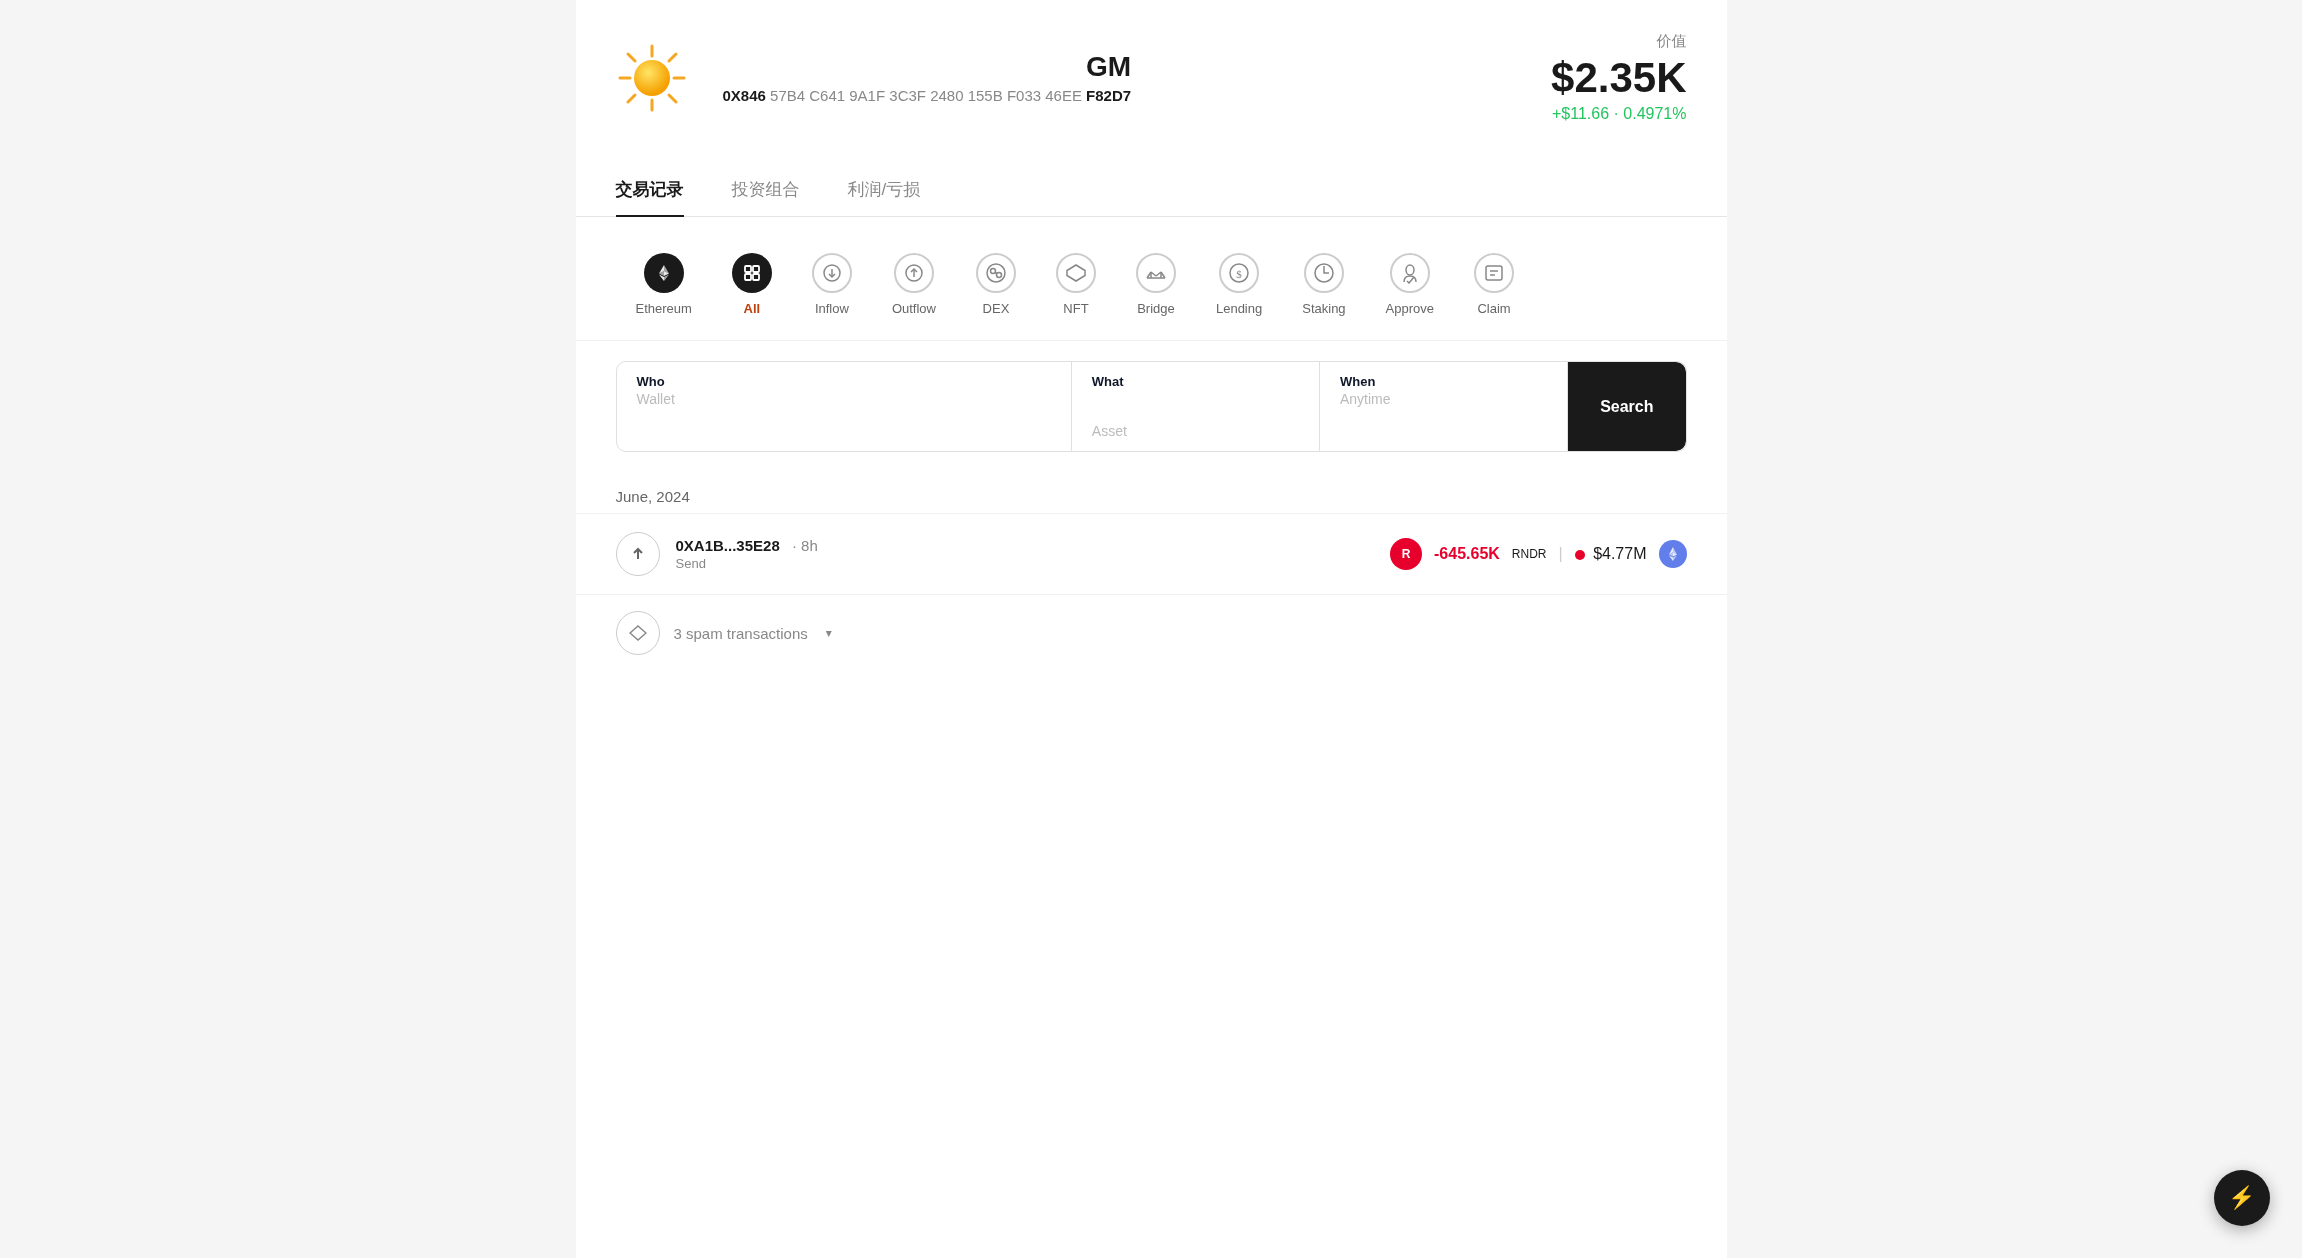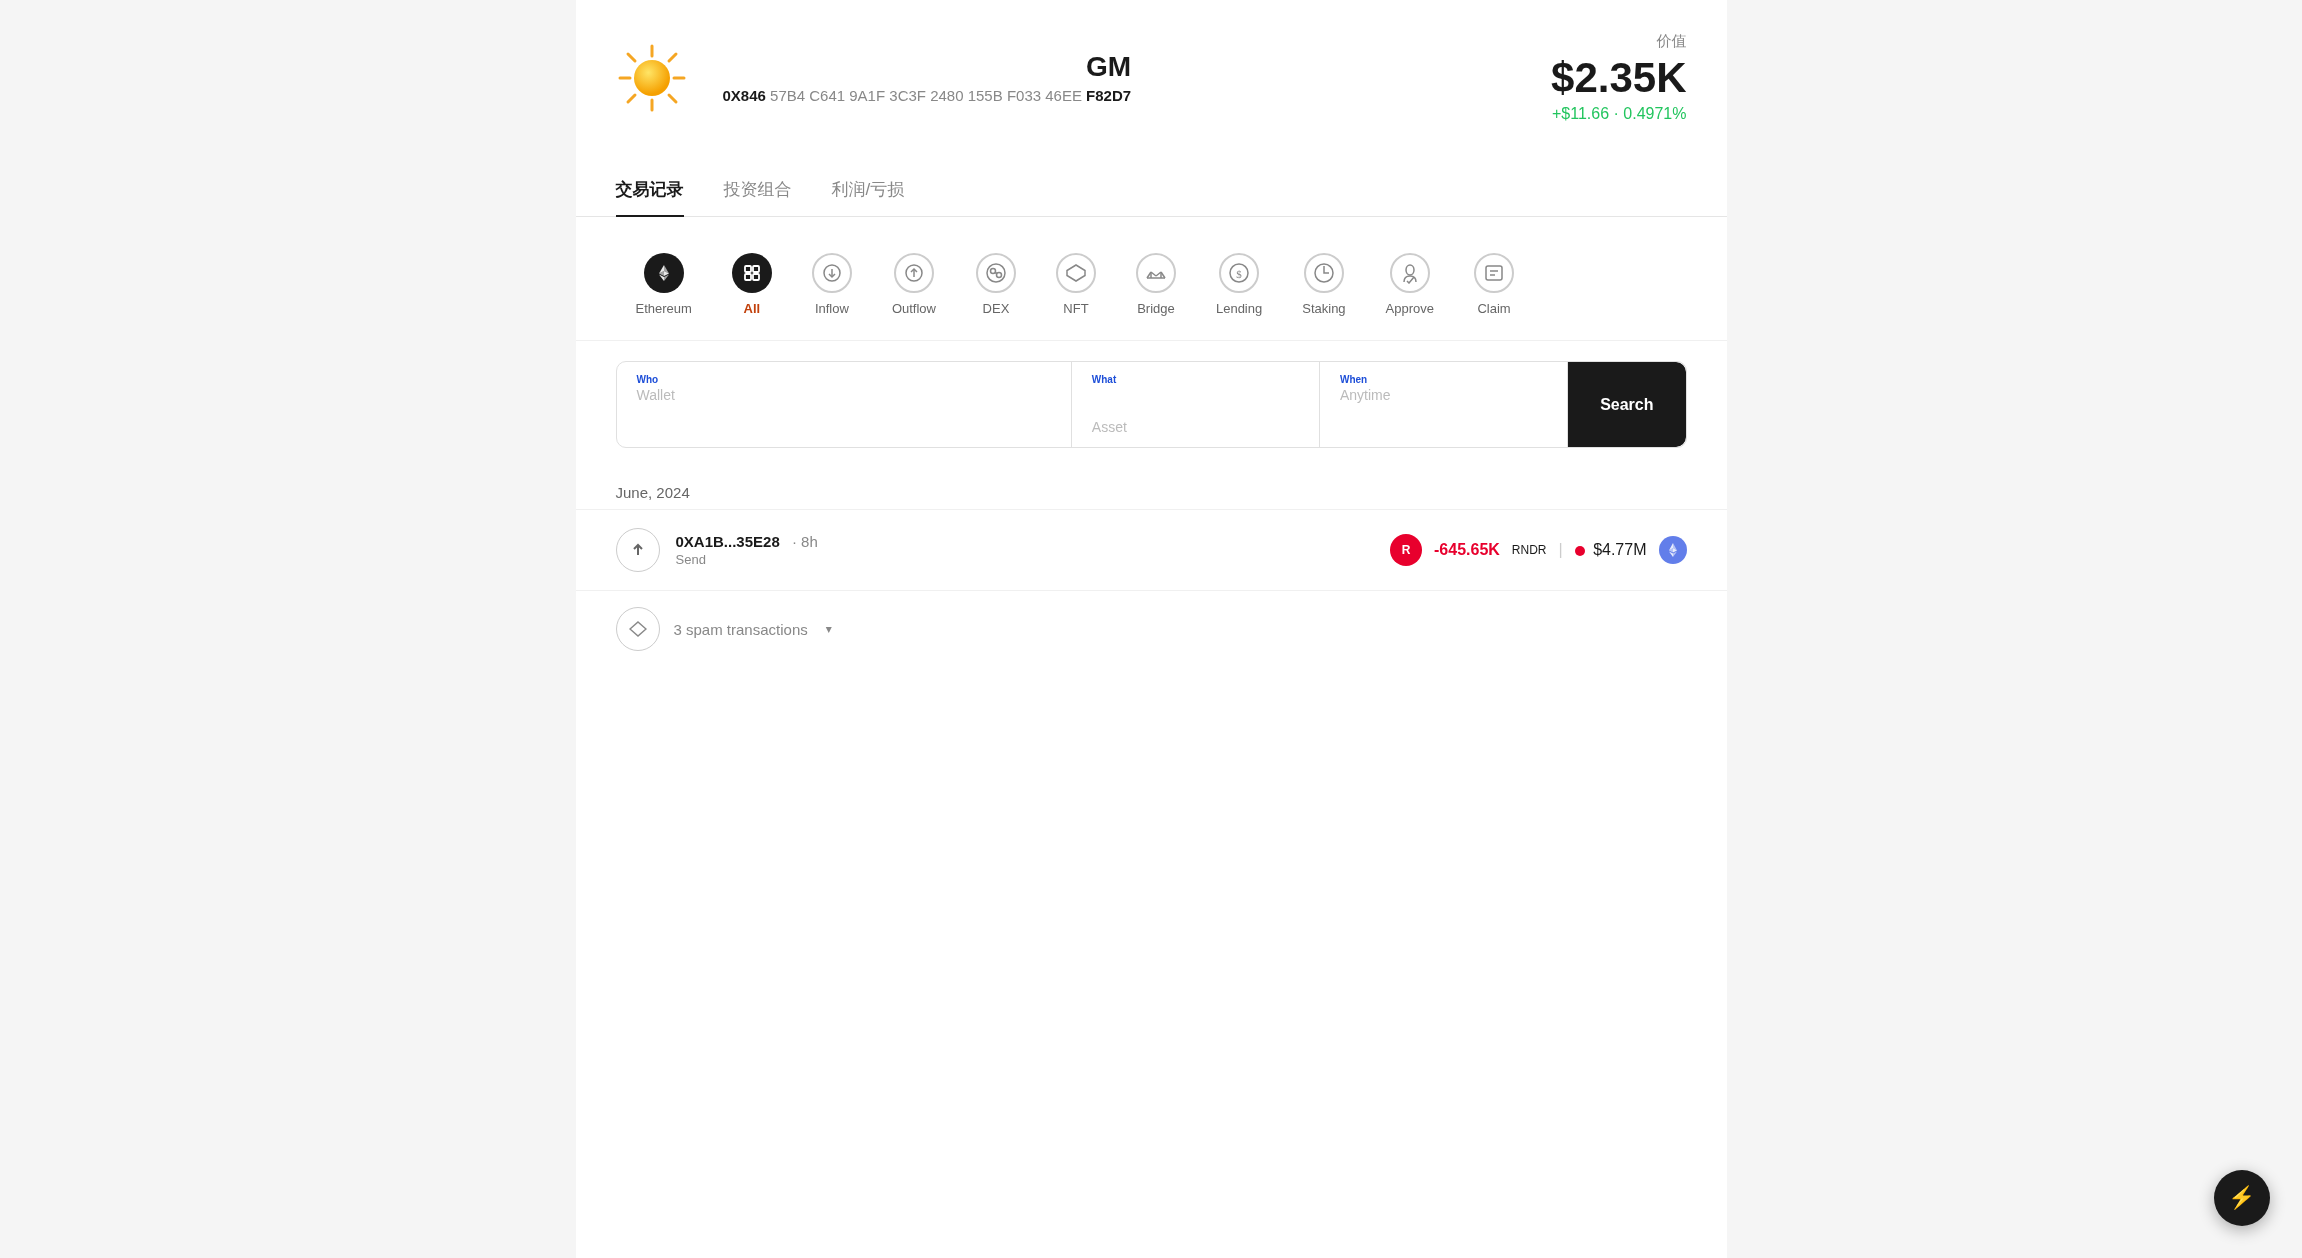--- a/index.html
+++ b/index.html
@@ -63,21 +63,21 @@
     }
     .header-change {
       font-size: 16px;
       color: #22c55e;
       margin-top: 4px;
     }
 
     
     .tabs-bar {
       display: flex;
-      gap: 0;
+      gap: 8px;
       padding: 0 40px;
       border-bottom: 1px solid #e5e5e5;
       margin-top: 16px;
     }
     .tab-item {
       padding: 14px 0;
       margin-right: 40px;
       font-size: 17px;
       color: #888;
       cursor: pointer;
@@ -151,23 +151,23 @@
       flex: 1;
       display: flex;
       flex-direction: column;
       padding: 12px 20px;
       border-right: 1px solid #e0e0e0;
     }
     .search-field:last-of-type {
       border-right: none;
     }
     .search-field-label {
-      font-size: 10px;
+      font-size: 13px;
       font-weight: 600;
-      color: #1d4ed8;
+      color: #0f172a;
       margin-bottom: 2px;
     }
     .search-field-value {
       font-size: 14px;
       color: #bbb;
     }
     .search-button {
       background: #1a1a1a;
       color: #fff;
       border: none;

